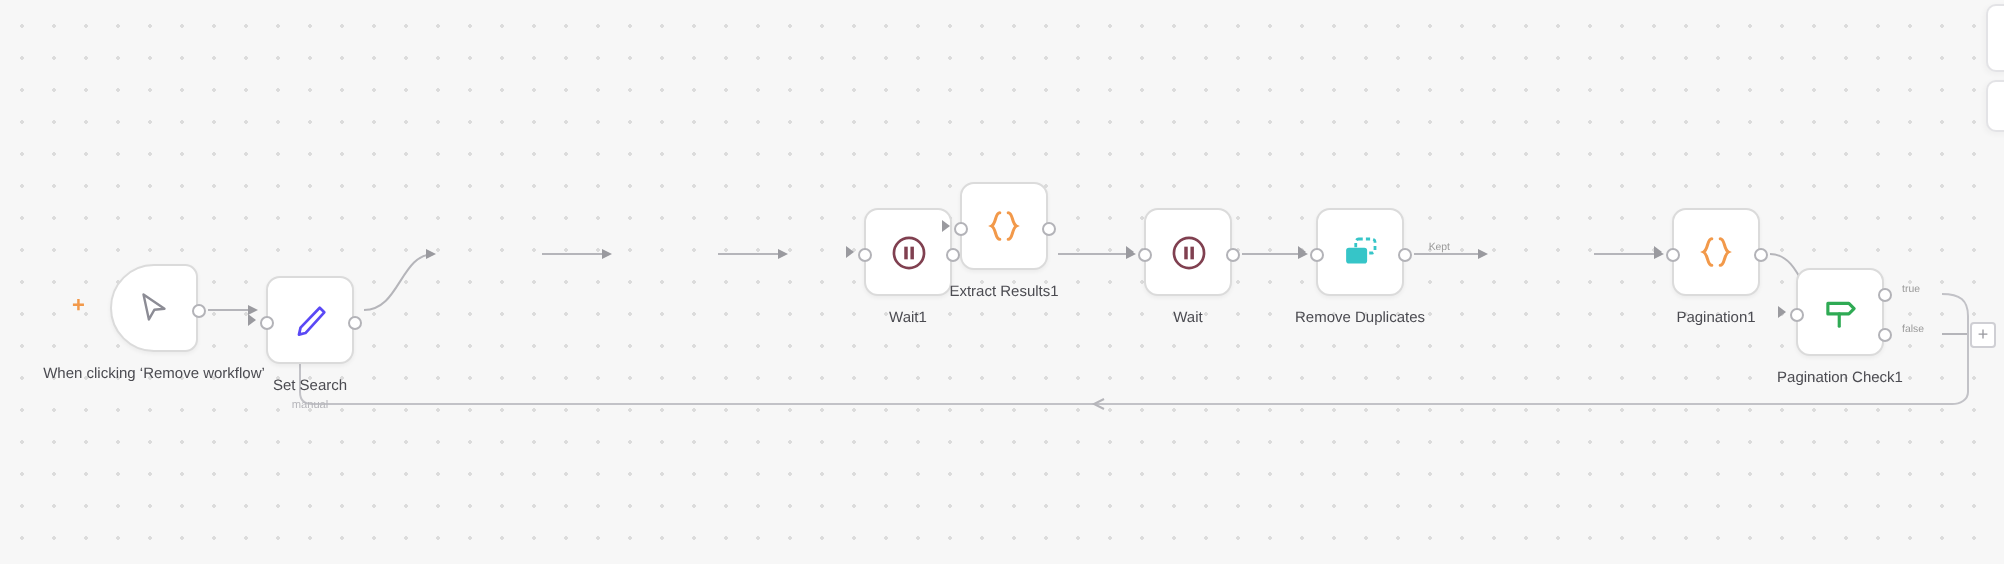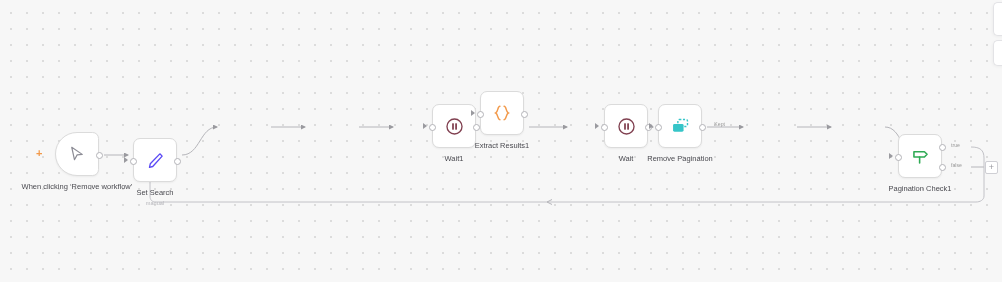--- a/index.html
+++ b/index.html
@@ -220,21 +220,21 @@
         <span class="port in"></span>
         <svg class="icon" width="20" height="20" viewBox="0 0 24 24">
           <path d="M9.5 4 C6.5 4 7.5 10.5 4.5 12 C7.5 13.5 6.5 20 9.5 20" fill="none" stroke="#f2994a" stroke-width="1.8" stroke-linecap="round"></path>
           <path d="M14.5 4 C17.5 4 16.5 10.5 19.5 12 C16.5 13.5 17.5 20 14.5 20" fill="none" stroke="#f2994a" stroke-width="1.8" stroke-linecap="round"></path>
         </svg>
         <span class="port out"></span>
       </div>
       <div class="caption">Extract Results1</div>
     </div>
 
-    <div class="node" style="left:604px;top:104px;">
+    <div class="node" style="left:572px;top:104px;">
       <div class="box">
         <span class="arrowtip"></span>
         <span class="port in"></span>
         <svg class="icon" width="19" height="19" viewBox="0 0 24 24">
           <circle cx="12" cy="12" r="9.5" fill="none" stroke="#804050" stroke-width="1.7"></circle>
           <rect x="9" y="8" width="2.2" height="8" fill="#804050"></rect>
           <rect x="12.9" y="8" width="2.2" height="8" fill="#804050"></rect>
         </svg>
         <span class="port out"></span>
       </div>
@@ -245,24 +245,36 @@
       <div class="box">
         <span class="arrowtip"></span>
         <span class="port in"></span>
         <svg class="icon" width="21" height="21" viewBox="0 0 24 24">
           <rect x="9" y="4" width="11" height="8" rx="1.6" fill="none" stroke="#36c5c8" stroke-width="1.6" stroke-dasharray="2.4 1.8"></rect>
           <rect x="3.5" y="9" width="12" height="9" rx="1.6" fill="#36c5c8"></rect>
         </svg>
         <span class="port out"></span>
         <span class="portlabel" style="right:-24px;top:16px;">Kept</span>
       </div>
-      <div class="caption">Remove Pagination</div>
-    </div>
-
-
+      <div class="caption">Remove Duplicates</div>
+    </div>
+
+
+    <div class="node" style="left:836px;top:104px;">
+      <div class="box">
+        <span class="arrowtip"></span>
+        <span class="port in"></span>
+        <svg class="icon" width="20" height="20" viewBox="0 0 24 24">
+          <path d="M9.5 4 C6.5 4 7.5 10.5 4.5 12 C7.5 13.5 6.5 20 9.5 20" fill="none" stroke="#f2994a" stroke-width="1.8" stroke-linecap="round"></path>
+          <path d="M14.5 4 C17.5 4 16.5 10.5 19.5 12 C16.5 13.5 17.5 20 14.5 20" fill="none" stroke="#f2994a" stroke-width="1.8" stroke-linecap="round"></path>
+        </svg>
+        <span class="port out"></span>
+      </div>
+      <div class="caption">Pagination1</div>
+    </div>
 
     <div class="node" style="left:898px;top:134px;">
       <div class="box">
         <span class="arrowtip"></span>
         <span class="port in"></span>
         <svg class="icon" width="21" height="21" viewBox="0 0 24 24">
           <path d="M4.5 6.5 h12 l3 3 -3 3 h-12 z" fill="none" stroke="#2faa54" stroke-width="1.8" stroke-linejoin="round"></path>
           <line x1="11" y1="12.5" x2="11" y2="19.5" stroke="#2faa54" stroke-width="1.8" stroke-linecap="round"></line>
         </svg>
         <span class="port out1"></span>

